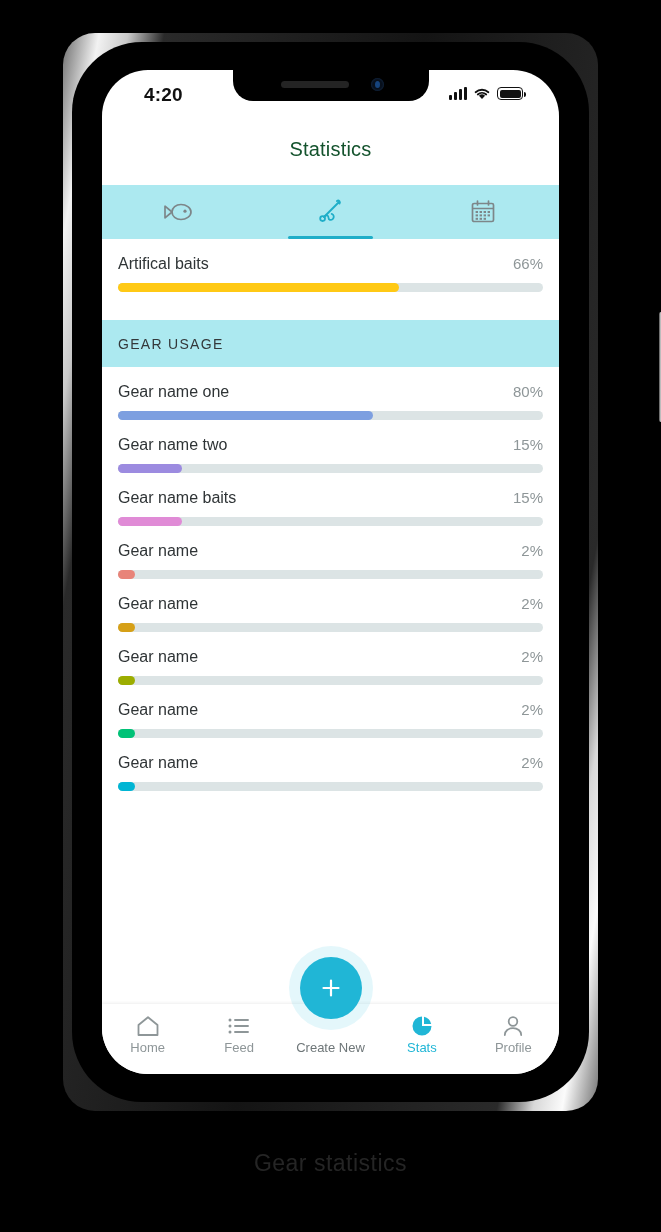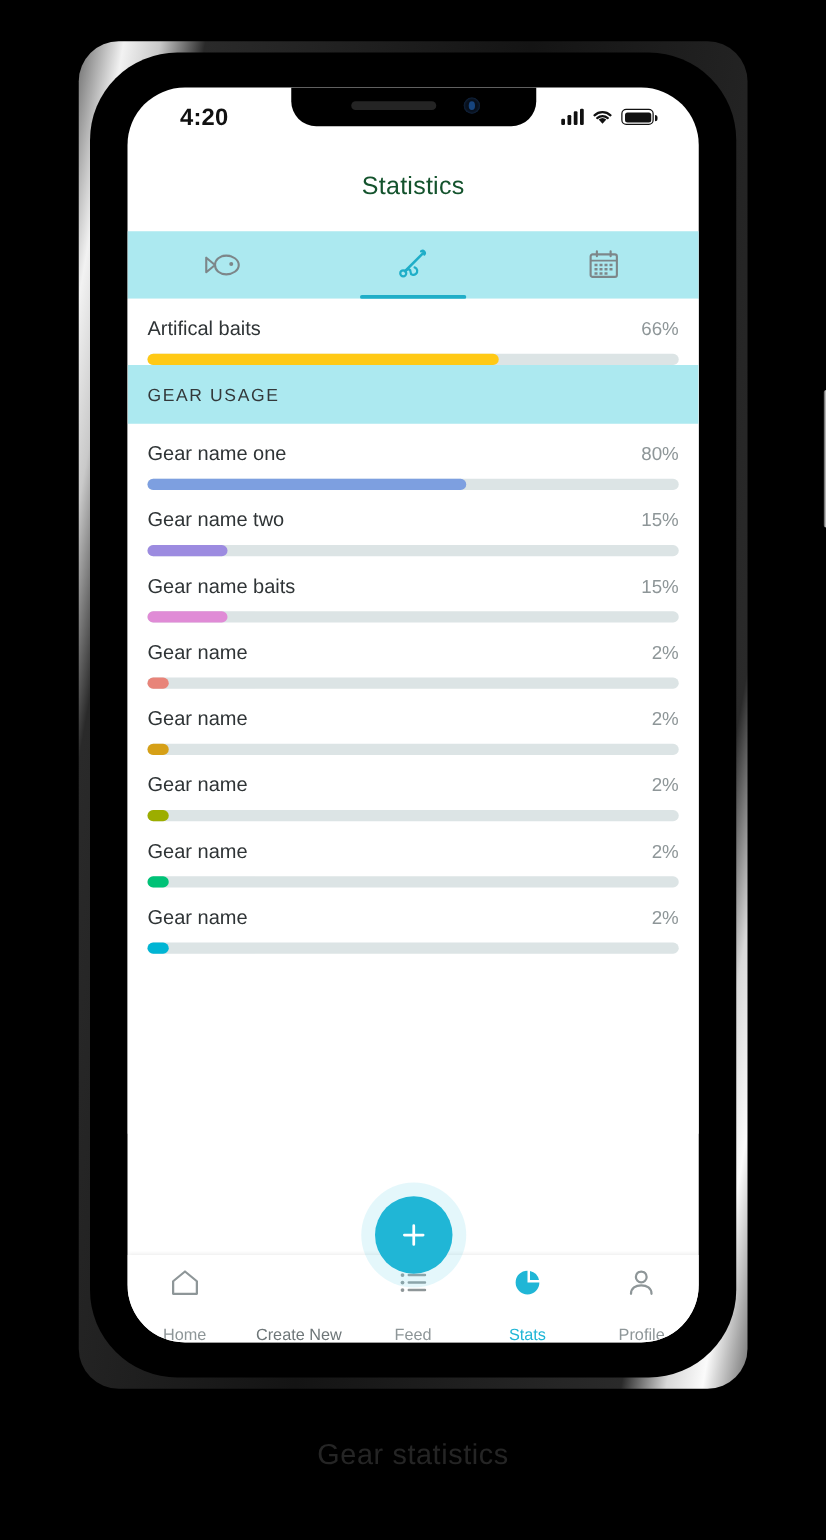--- a/index.html
+++ b/index.html
@@ -71,34 +71,34 @@
   #tabs{ display:flex; height:54px; background:#ACE9F0; }
   .tab{ flex:1; display:flex; align-items:center; justify-content:center;
         position:relative; }
   .tab .underline{ position:absolute; left:22%; right:22%; bottom:0; height:3px;
         background:#1FAEC8; display:none; border-radius:2px;}
   .tab.active .underline{ display:block; }
 
   
   #content{ height:668px; background:#fff; overflow:hidden; }
   .section-head{ background:#ACE9F0; height:47px; display:flex; align-items:center;
-        padding:0 16px; font-size:14px; letter-spacing:1.3px; color:#33383a; }
+        padding:0 16px; font-size:14px; letter-spacing:1.3px; color:#33383a;margin-top:28px; }
   .rows{ padding:0 16px; }
   .row{ padding-top:16px; }
   .row-top{ display:flex; justify-content:space-between; align-items:baseline; }
   .row-label{ font-size:16px; color:#2f3436; }
   .row-pct{ font-size:15px; color:#8e9698; }
   .track{ margin-top:10px; height:9px; border-radius:5px; background:#DCE4E5; }
   .fill{ height:9px; border-radius:5px; }
 
   
   #tabbar{ position:absolute; left:0; right:0; bottom:0; height:70px;
       background:#fff; display:flex; align-items:flex-start; padding-top:10px;
       box-shadow:0 -1px 3px rgba(0,0,0,.07); }
-  .nav{ flex:1; display:flex; flex-direction:column; align-items:center; gap:22px; }
+  .nav{ flex:1; display:flex; flex-direction:column; align-items:center; gap:2px; }
   .nav .lbl{ font-size:13px; color:#8e9698; }
   .nav.active .lbl{ color:#20B6D6; }
   .nav.fab .lbl{ color:#6e7678; }
   #fab-wrap{ position:absolute; left:50%; transform:translateX(-50%); bottom:44px;
       width:84px; height:84px; border-radius:50%;
       background:rgba(130,220,238,.22); display:flex; align-items:center;
       justify-content:center; z-index:9; }
   #fab{ width:62px; height:62px; border-radius:50%; background:#20B6D6;
       display:flex; align-items:center; justify-content:center; }
 
@@ -283,37 +283,37 @@
           </div>
         </div>
 
         <div id="tabbar">
           <div class="nav">
             <svg width="26" height="24" viewBox="0 0 26 24">
               <path d="M3.5 11 13 3.2 22.5 11v10H3.5z" fill="none" stroke="#8e9698" stroke-width="1.8" stroke-linejoin="round"></path>
             </svg>
             <span class="lbl">Home</span>
           </div>
-          <div class="nav fab">
-            <span style="height:24px"></span>
-            <span class="lbl">Create New</span>
-          </div>
           <div class="nav">
             <svg width="26" height="24" viewBox="0 0 26 24">
               <g fill="#8e9698">
                   <circle cx="4" cy="6" r="1.5"></circle>
                   <circle cx="4" cy="12" r="1.5"></circle>
                   <circle cx="4" cy="18" r="1.5"></circle>
                 </g>
               <g stroke="#8e9698" stroke-width="1.9" stroke-linecap="round">
                 <path d="M9 6h13M9 12h13M9 18h13"></path>
               </g>
             </svg>
             <span class="lbl">Feed</span>
           </div>
+          <div class="nav fab">
+            <span style="height:24px"></span>
+            <span class="lbl">Create New</span>
+          </div>
           <div class="nav active">
             <svg width="26" height="24" viewBox="0 0 26 24">
               <path d="M13 2.5a9.5 9.5 0 1 0 9.5 9.5H13z" fill="#20B6D6"></path>
               <path d="M15 2.8a9.5 9.5 0 0 1 7.2 7.2H15z" fill="#20B6D6"></path>
             </svg>
             <span class="lbl">Stats</span>
           </div>
           <div class="nav">
             <svg width="26" height="24" viewBox="0 0 26 24">
               <circle cx="13" cy="7.5" r="4.3" fill="none" stroke="#8e9698" stroke-width="1.8"></circle>

